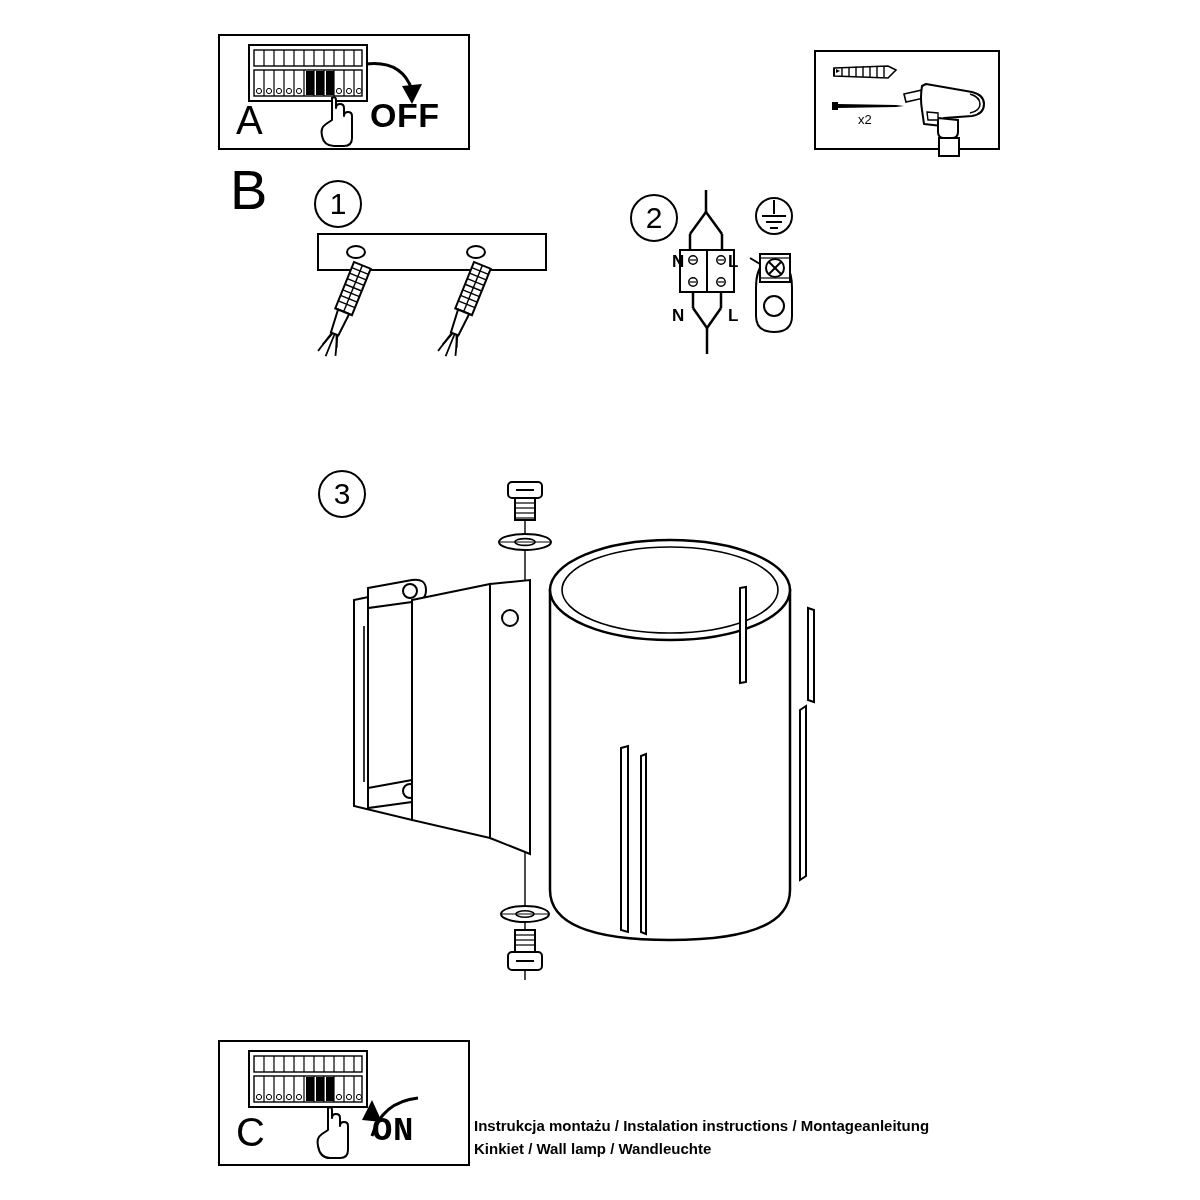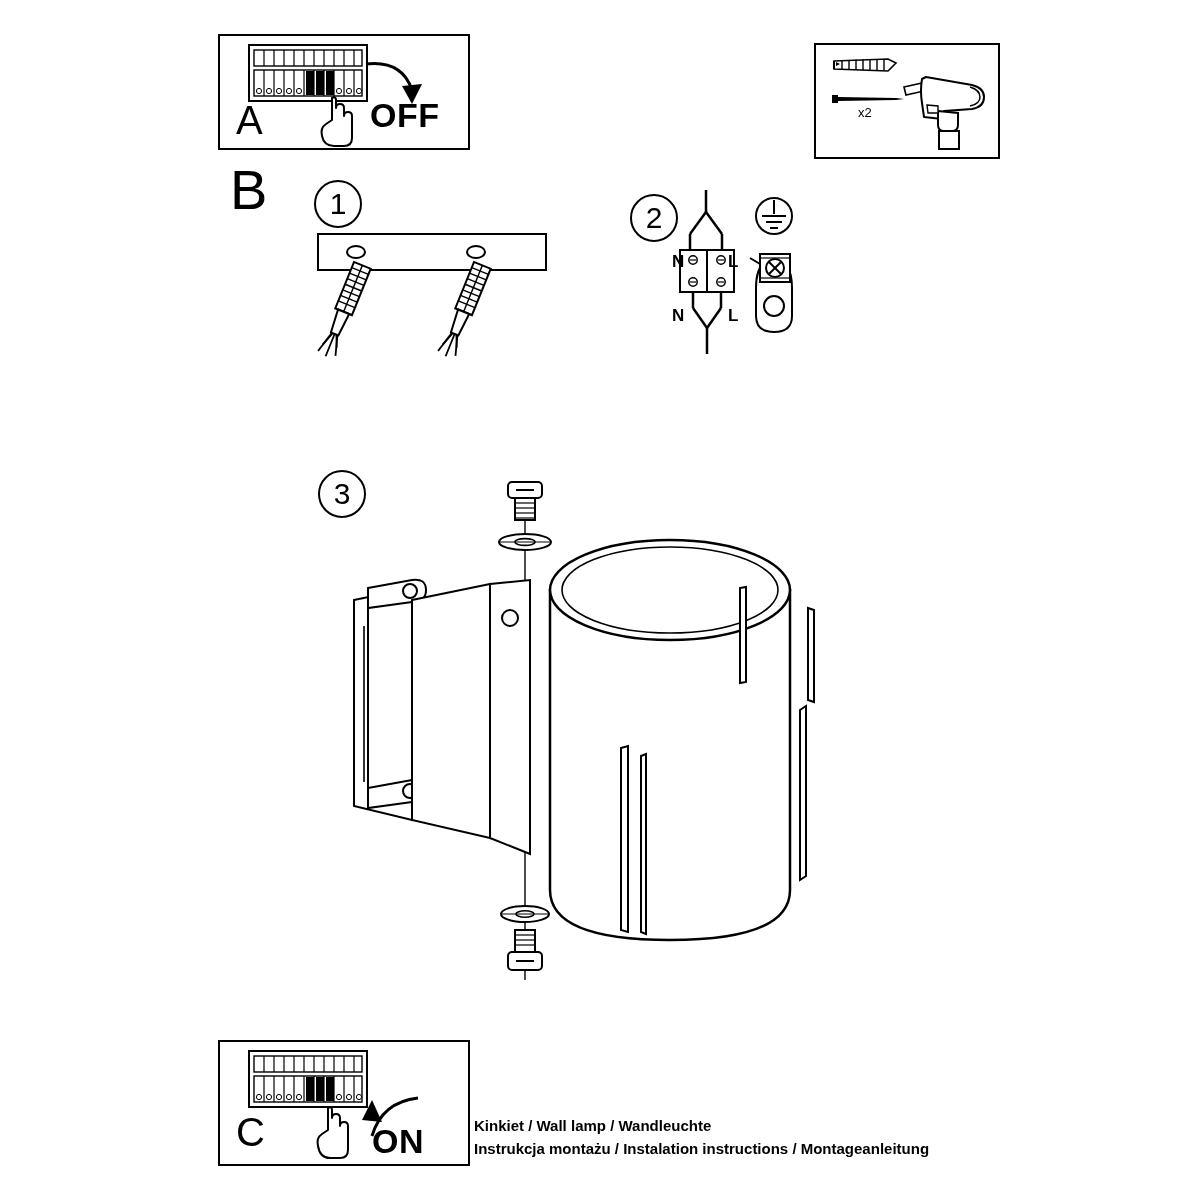--- a/index.html
+++ b/index.html
@@ -138,21 +138,21 @@
     </div>
 
     <div class="abs" style="left:142px; top:20px;">
       <svg width="66" height="56" viewBox="0 0 66 56">
         <path d="M4 8 Q40 4 50 34" fill="none" stroke="#000" stroke-width="3"></path>
         <path d="M40 30 L50 48 L60 28 Z" fill="#000"></path>
       </svg>
     </div>
   </div>
 
-  <div class="box" style="left:814px; top:43px; width:186px; height:116px;">
+  <div class="box" style="left:814px; top:50px; width:186px; height:100px;">
 
     <div class="abs" style="left:14px; top:8px;">
       <svg width="70" height="24" viewBox="0 0 70 24">
         <path d="M4 8 L58 6 L66 10 L58 18 L4 16 Z" fill="#fff" stroke="#000" stroke-width="1.6"></path>
         <g stroke="#000" stroke-width="1.4">
           <line x1="12" y1="7" x2="12" y2="17"></line>
             <line x1="19" y1="7" x2="19" y2="17"></line>
           <line x1="26" y1="6.6" x2="26" y2="17"></line>
             <line x1="33" y1="6.5" x2="33" y2="17"></line>
           <line x1="40" y1="6.4" x2="40" y2="17"></line>
@@ -375,21 +375,21 @@
         <rect x="168" y="482" width="34" height="18" rx="4" fill="#fff" stroke="#000" stroke-width="2"></rect>
         <line x1="176" y1="491" x2="194" y2="491" stroke="#000" stroke-width="2"></line>
       </g>
     </svg>
   </div>
 
   <div class="box" style="left:218px; top:1040px; width:252px; height:126px;">
 
     <span class="step-letter abs" style="left:16px; top:70px;">C</span>
 
-    <span class="power-label abs" style="left:152px; top:80px;">ON</span>
+    <span class="power-label abs" style="left:152px; top:70px;font-family:Liberation Mono, monospace;">ON</span>
 
     <div class="abs" style="left:28px; top:8px;">
       <svg width="120" height="62" viewBox="0 0 120 62">
         <rect x="1" y="1" width="118" height="56" fill="#fff" stroke="#000" stroke-width="2"></rect>
         <rect x="6" y="6" width="108" height="16" fill="#fff" stroke="#000" stroke-width="1.4"></rect>
         <g stroke="#000" stroke-width="1.2">
           <line x1="16" y1="6" x2="16" y2="22"></line>
             <line x1="26" y1="6" x2="26" y2="22"></line>
           <line x1="36" y1="6" x2="36" y2="22"></line>
             <line x1="46" y1="6" x2="46" y2="22"></line>
@@ -439,17 +439,17 @@
 
     <div class="abs" style="left:140px; top:38px;">
       <svg width="72" height="62" viewBox="0 0 72 62">
         <path d="M12 56 Q22 22 58 18" fill="none" stroke="#000" stroke-width="3"></path>
         <path d="M2 40 L12 20 L22 42 Z" fill="#000"></path>
       </svg>
     </div>
   </div>
 
   <div class="abs" style="left:474px; top:1114px; width:520px;">
+    <div class="footer-line">Instrukcja montażu / Instalation instructions / Montageanleitung</div>
     <div class="footer-line">Kinkiet  / Wall lamp / Wandleuchte</div>
-    <div class="footer-line">Instrukcja montażu / Instalation instructions / Montageanleitung</div>
   </div>
 
 </div>
 
 </body></html>

